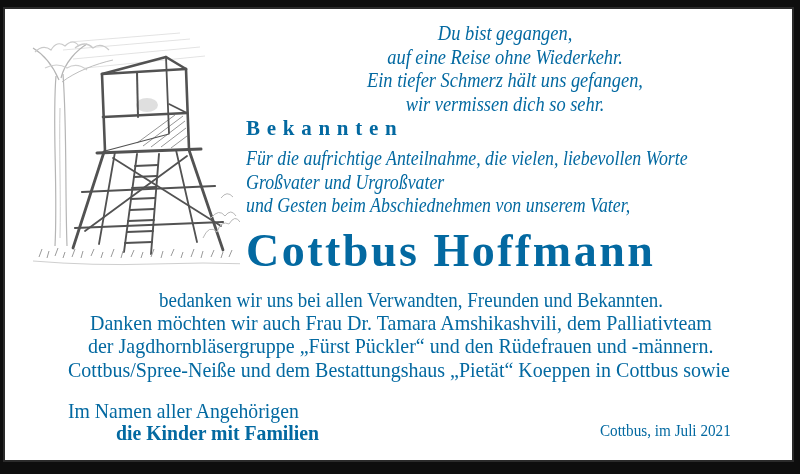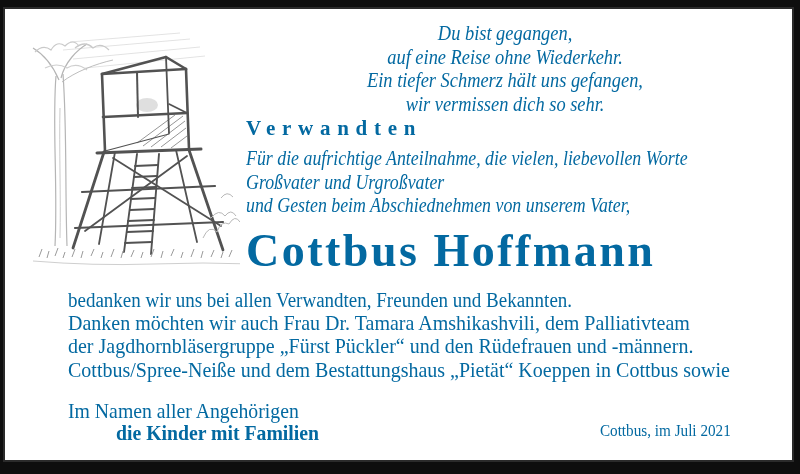--- a/index.html
+++ b/index.html
@@ -55,21 +55,21 @@
     letter-spacing: 2.5px;
     line-height: 50px;
     white-space: nowrap;
   }
 
   .thanks {
     left: 63px; top: 280px;
     line-height: 23.2px;
     white-space: nowrap;
   }
-  .thanks > div { height: 23.2px; }
+  .thanks > div { height: 23.2px; text-align: center; }
   .thanks .t-normal { display: inline-block; font-size: 20px; transform: scaleX(0.95); transform-origin: 0 50%; }
   .thanks .t-cond   { display: inline-block; font-size: 21.5px; transform: scaleX(0.93); transform-origin: 0 50%; }
 
   .on-behalf {
     left: 63px; top: 391px;
     font-size: 21px; line-height: 22px; white-space: nowrap;
   }
   .on-behalf span { display: inline-block; transform: scaleX(0.94); transform-origin: 0 50%; }
 
   .signatories {
@@ -174,21 +174,21 @@
       </g>
     </svg>
 
     <div class="abs poem">
       <div><span class="pl">Du bist gegangen,</span></div>
       <div><span class="pl">auf eine Reise ohne Wiederkehr.</span></div>
       <div><span class="pl">Ein tiefer Schmerz hält uns gefangen,</span></div>
       <div><span class="pl">wir vermissen dich so sehr.</span></div>
     </div>
 
-    <div class="abs title">Verwandten</div>
+    <div class="abs title">Bekannten</div>
 
     <div class="abs intro">
       <div><span class="il">Für die aufrichtige Anteilnahme, die vielen, liebevollen Worte</span></div>
       <div><span class="il">Großvater und Urgroßvater</span></div>
       <div><span class="il">und Gesten beim Abschiednehmen von unserem Vater,</span></div>
     </div>
 
     <div class="abs name">Cottbus Hoffmann</div>
 
     <div class="abs thanks">

